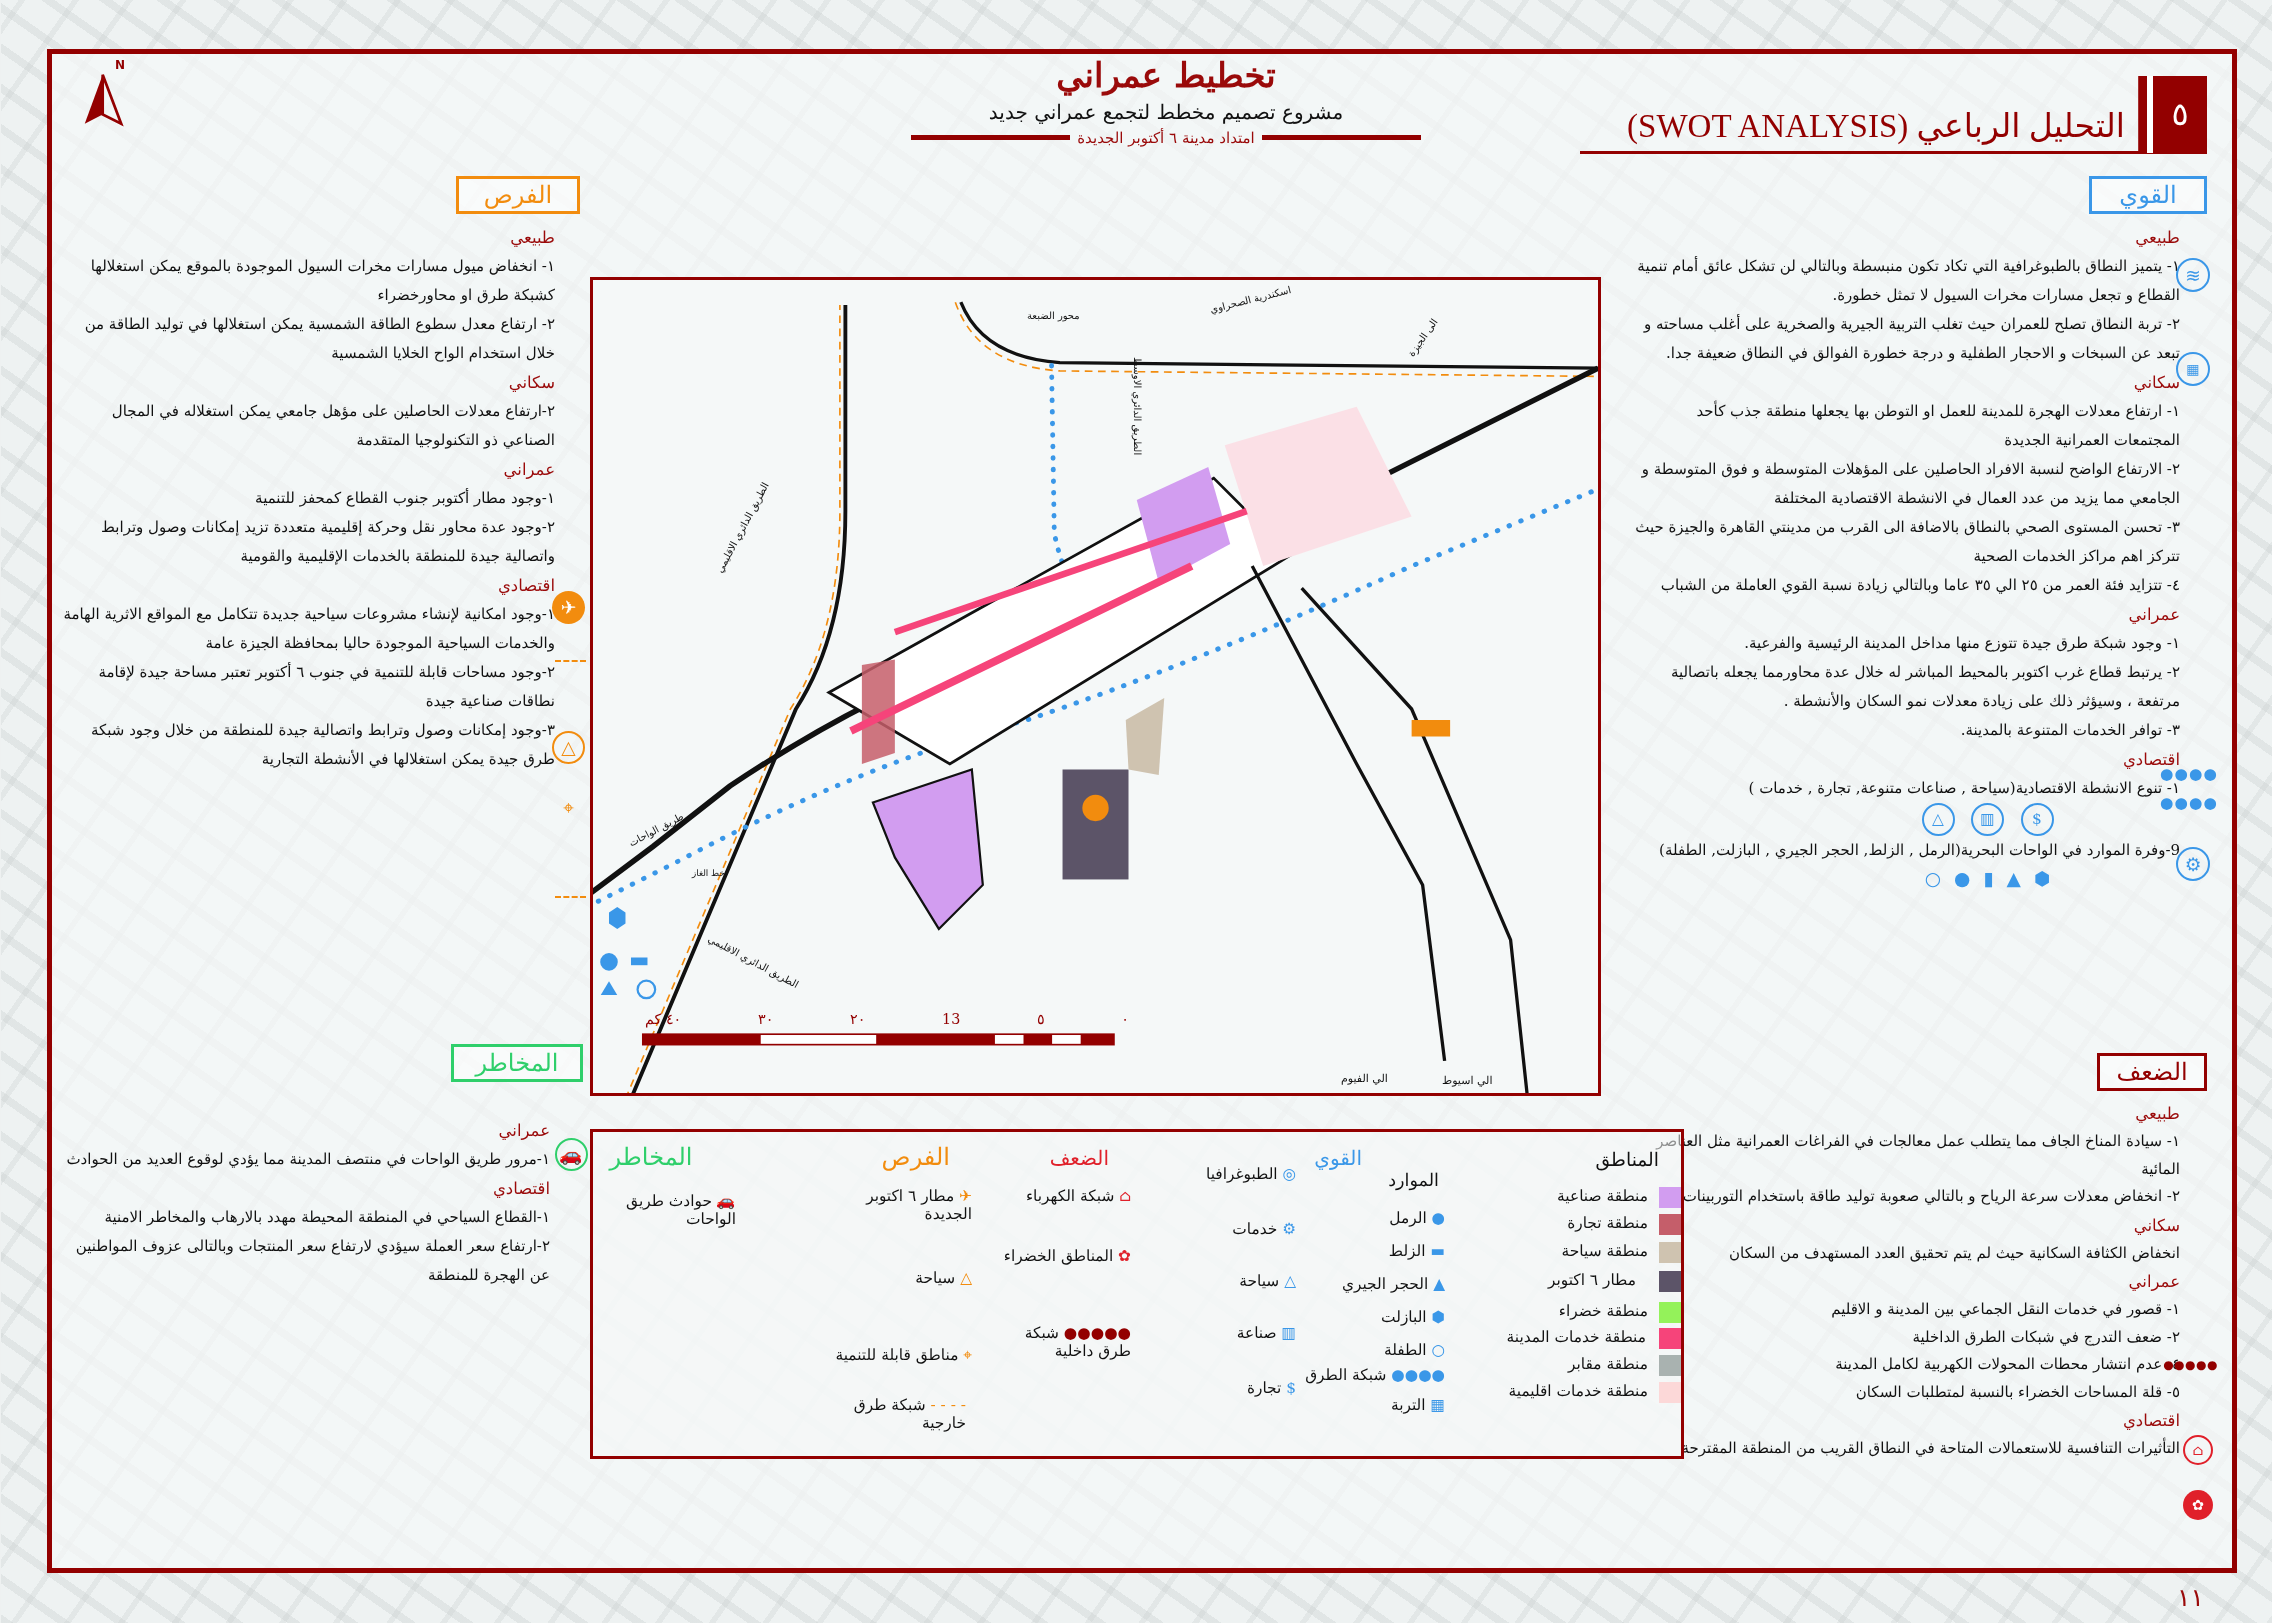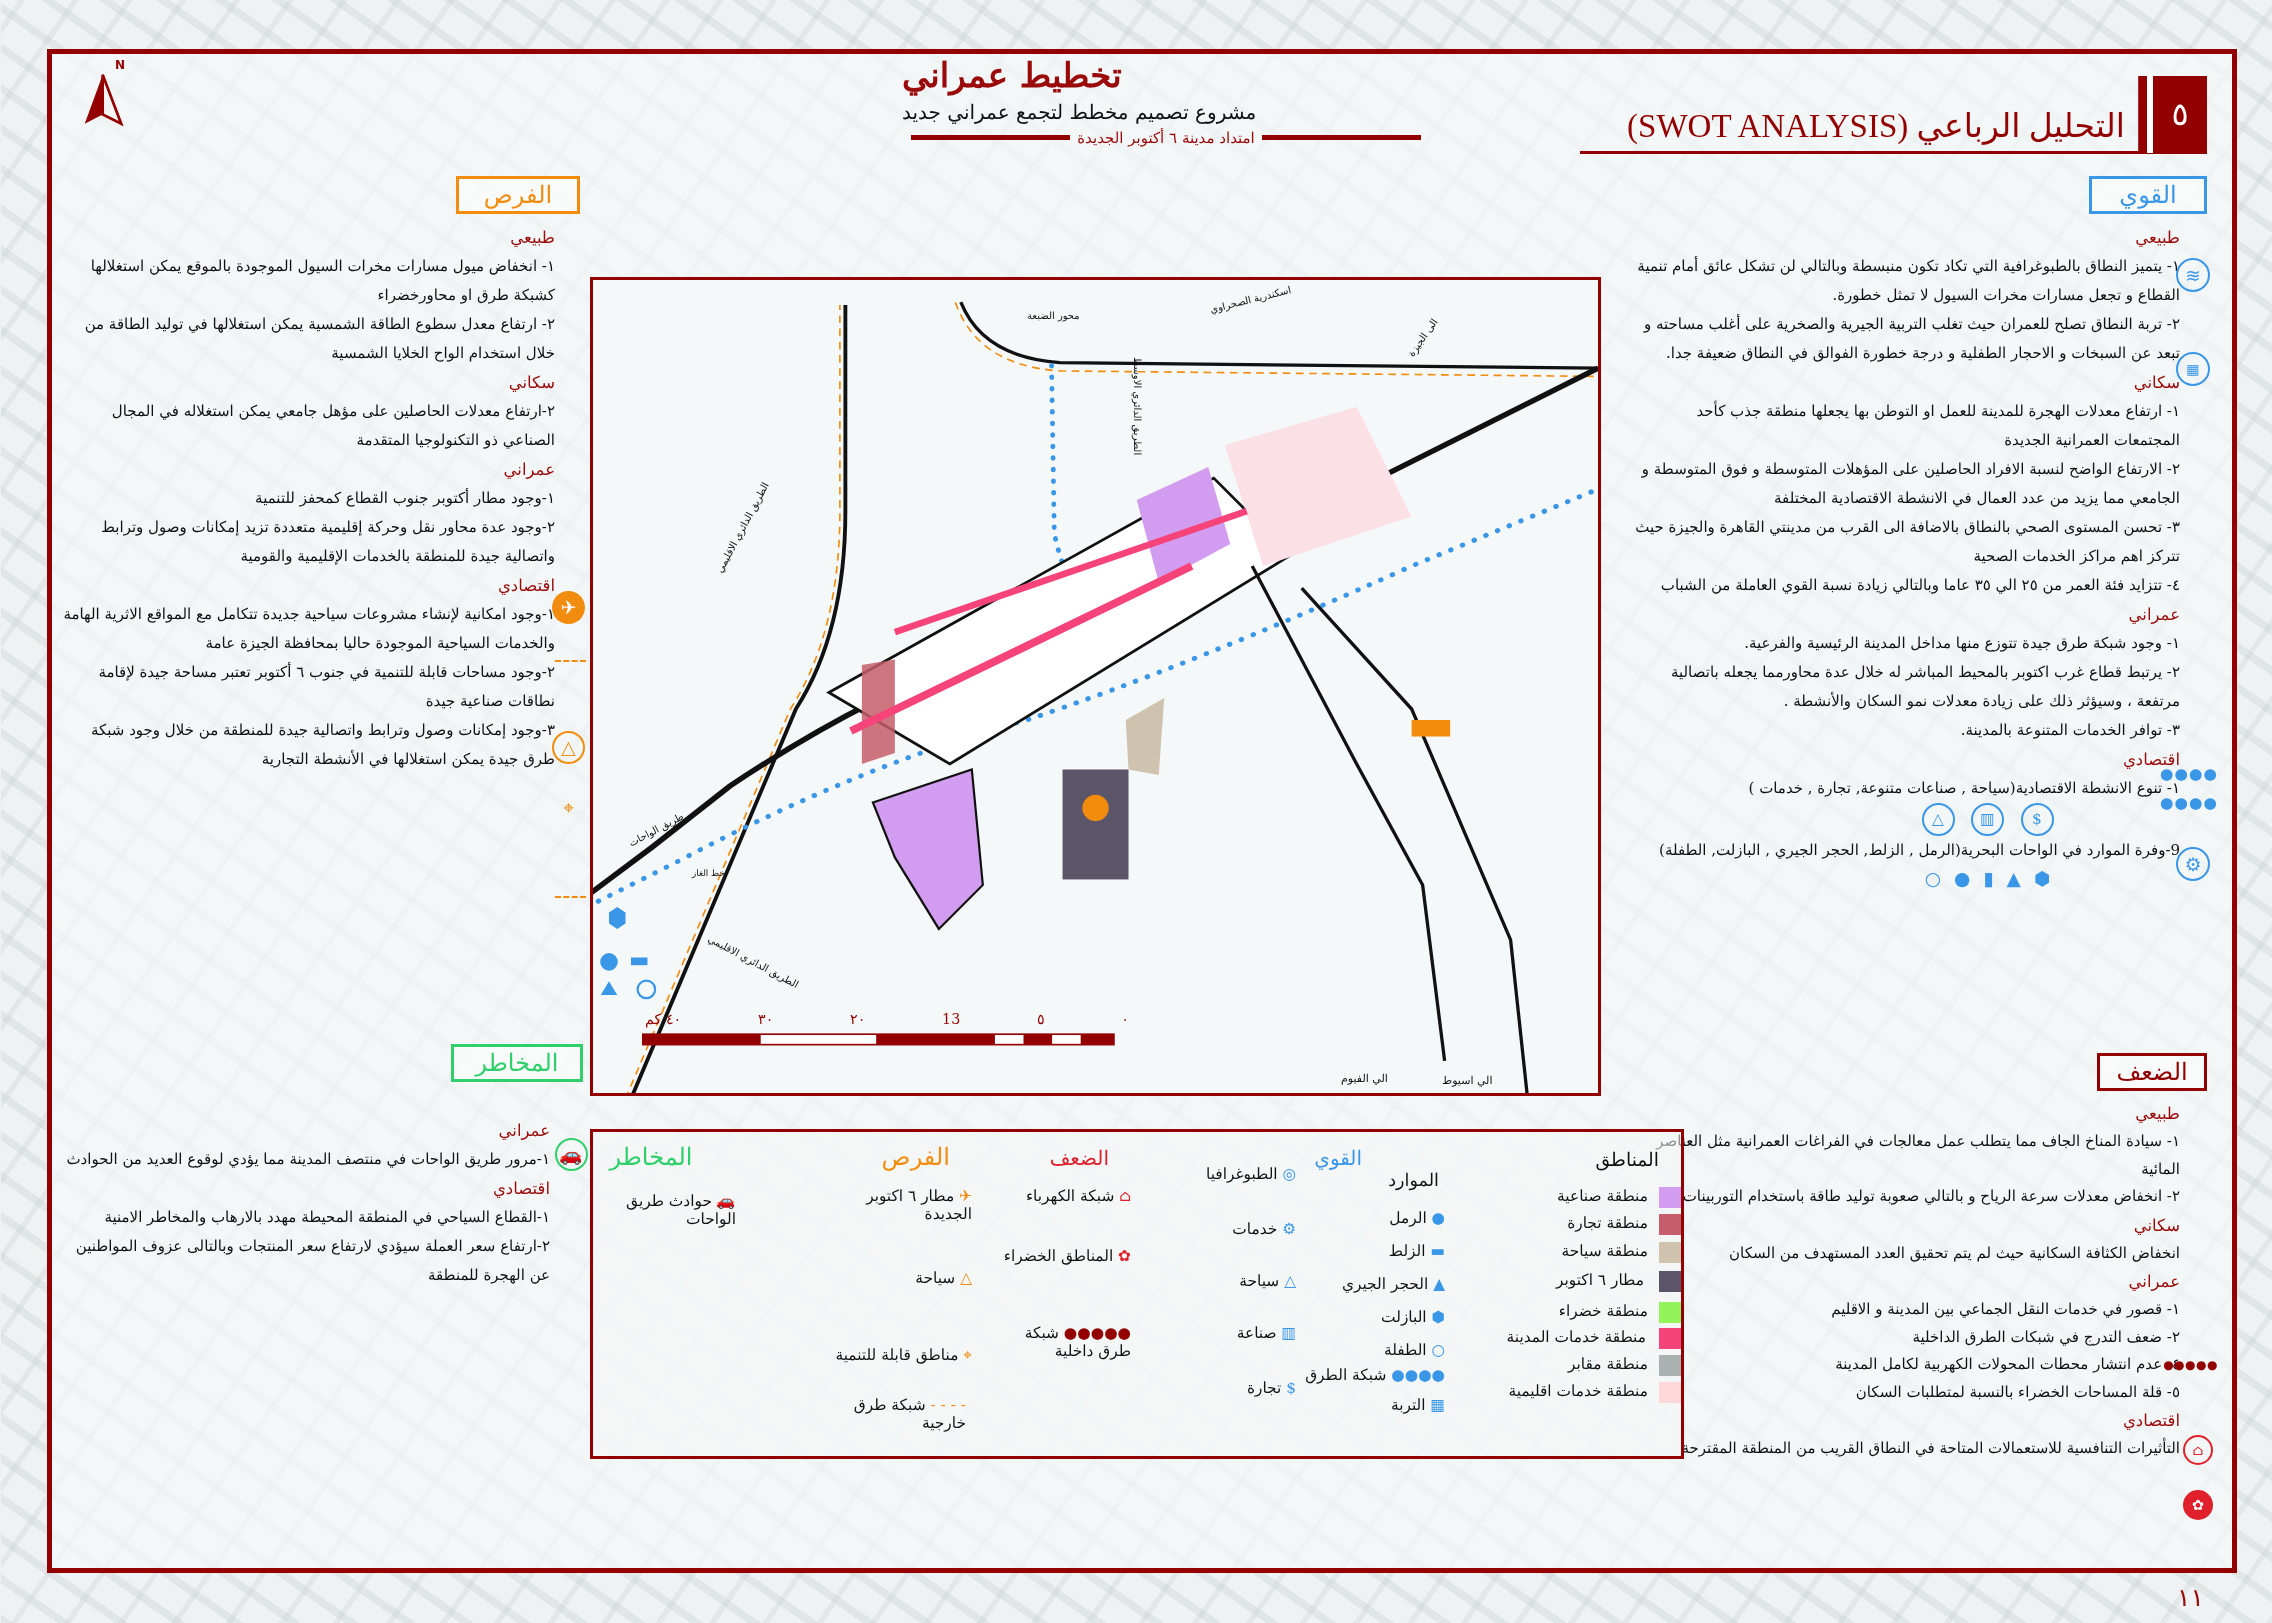--- a/index.html
+++ b/index.html
@@ -10,21 +10,21 @@
     font-family:"DejaVu Serif","Liberation Serif",serif;
     color:#111;
   }
   .bgtex{position:absolute;inset:0;
     background:
       repeating-linear-gradient(35deg, rgba(200,206,206,.35) 0 7.7px, transparent 7.7px 33px),
       repeating-linear-gradient(-55deg, rgba(200,206,206,.30) 0 5.5px, transparent 5.5px 44px),
       #eef2f2;}
   .frame{position:absolute;left:47px;top:49px;width:2190px;height:1524px;border:5px solid #930000;background:rgba(245,248,248,.72)}
   .north{position:absolute;left:82px;top:58px;width:49px;height:82px}
-  .title-block{position:absolute;left:902px;top:55px;width:528px;text-align:left}
+  .title-block{position:absolute;left:902px;top:55px;width:528px;text-align:center}
   .title-main{font-size:34px;color:#9a0a0a;font-weight:bold;line-height:1.2}
   .title-sub{font-size:20px;color:#111;margin-top:4.4px}
   .title-place{font-size:15px;color:#9a0a0a;margin-top:4.4px;display:flex;align-items:center;justify-content:center;gap:7.7px}
   .title-place .bar{height:4.4px;width:159px;background:#930000}
 
   .swot-head{position:absolute;right:66px;top:99px;height:55px;width:627px;display:flex;align-items:center;direction:rtl;border-bottom:3.8px solid #930000}
   .swot-num{width:60px;height:77px;background:#930000;color:#fff;font-size:32px;display:flex;align-items:center;justify-content:center;margin-top:-22px;border-left:6.6px solid #fff;box-shadow:-8.8px 0 0 #930000}
   .swot-title{font-size:33px;color:#930000;margin-right:22px;font-family:"Liberation Serif",serif;white-space:nowrap}
 
   .cat-box{position:absolute;border:3.3px solid;font-size:24px;padding:2.2px 14.3px;text-align:center;background:rgba(255,255,255,.5)}
@@ -223,21 +223,21 @@
 <div class="legend">
 
   <div class="lg" style="right:22px;top:16.5px;font-size:18.7px">المناطق</div>
   <div class="sw" style="right:0;top:55px;background:#d29df0"></div>
   <div class="lg" style="right:33px;top:55px">منطقة صناعية</div>
   <div class="sw" style="right:0;top:82px;background:#c55e6a"></div>
   <div class="lg" style="right:33px;top:82px">منطقة تجارة</div>
   <div class="sw" style="right:0;top:110px;background:#cfc3b0"></div>
   <div class="lg" style="right:33px;top:110px">منطقة سياحة</div>
   <div class="sw" style="right:0;top:139px;background:#5c5468"></div>
-  <div class="lg" style="right:37px;top:139px">مطار ٦ اكتوبر</div>
+  <div class="lg" style="right:45px;top:139px">مطار ٦ اكتوبر</div>
   <div class="sw" style="right:0;top:170px;background:#94f25a"></div>
   <div class="lg" style="right:33px;top:170px">منطقة خضراء</div>
   <div class="sw" style="right:0;top:196px;background:#f6447a"></div>
   <div class="lg" style="right:35px;top:196px">منطقة خدمات المدينة</div>
   <div class="sw" style="right:0;top:223px;background:#a9b2b0"></div>
   <div class="lg" style="right:33px;top:223px">منطقة مقابر</div>
   <div class="sw" style="right:0;top:250px;background:#fcd8d8"></div>
   <div class="lg" style="right:33px;top:250px">منطقة خدمات اقليمية</div>
 
   <div class="lg" style="right:319px;top:13.7px;color:#3a97e8;font-size:20px">القوي</div>

